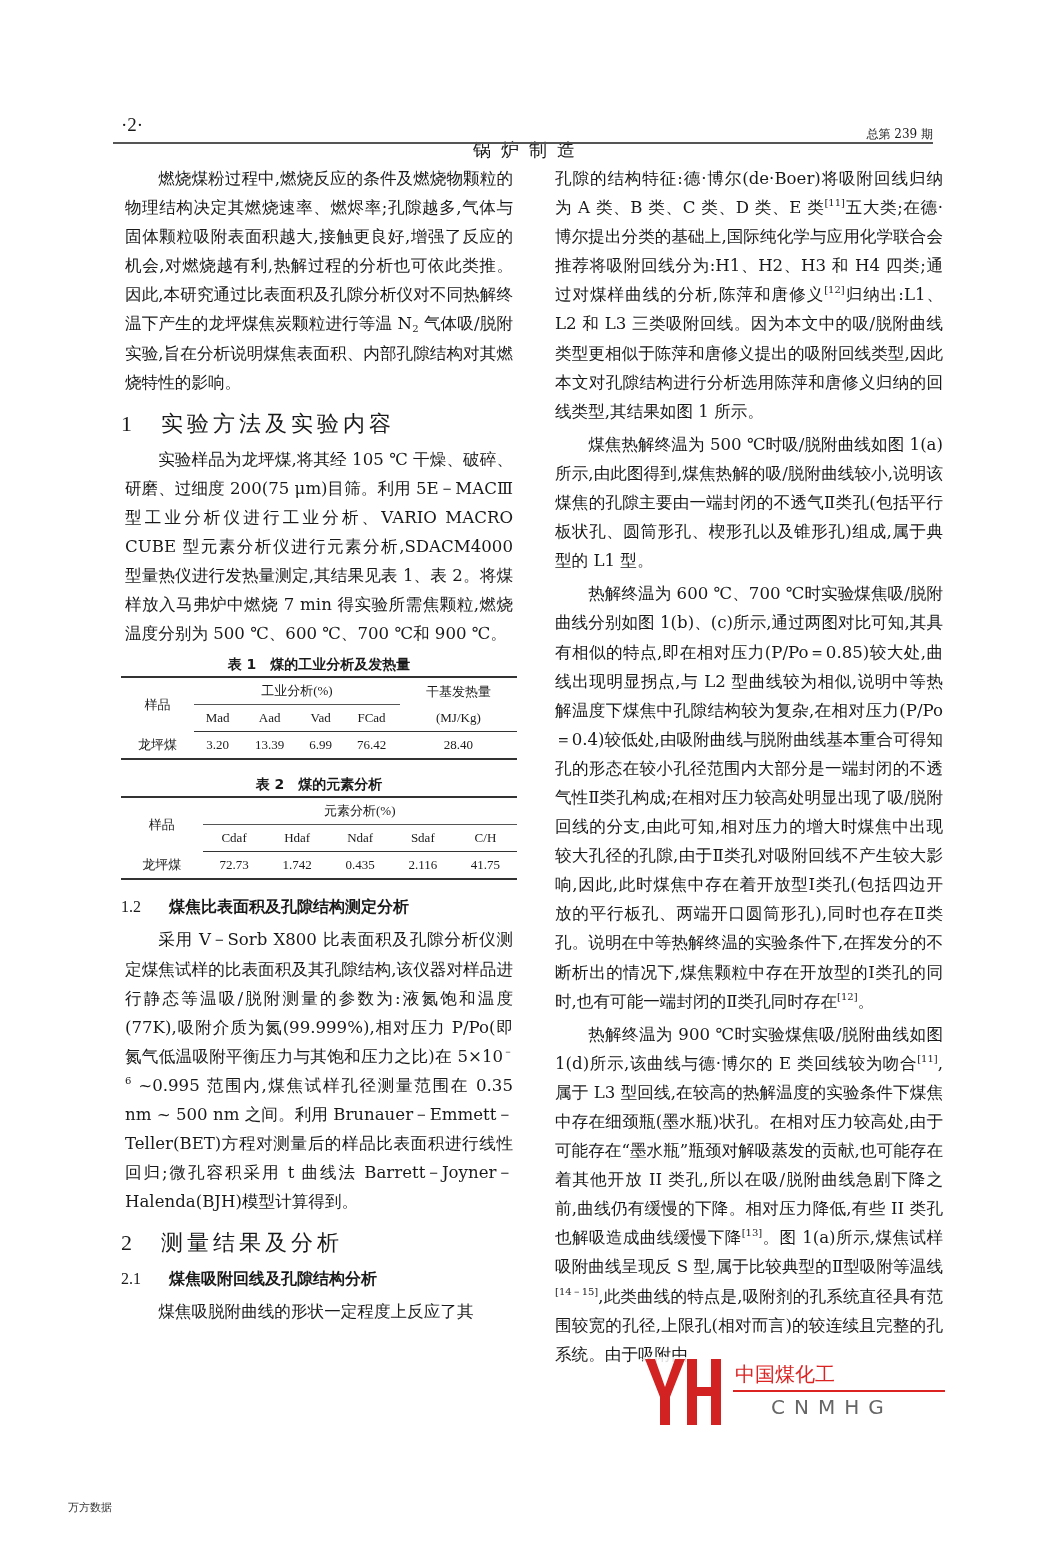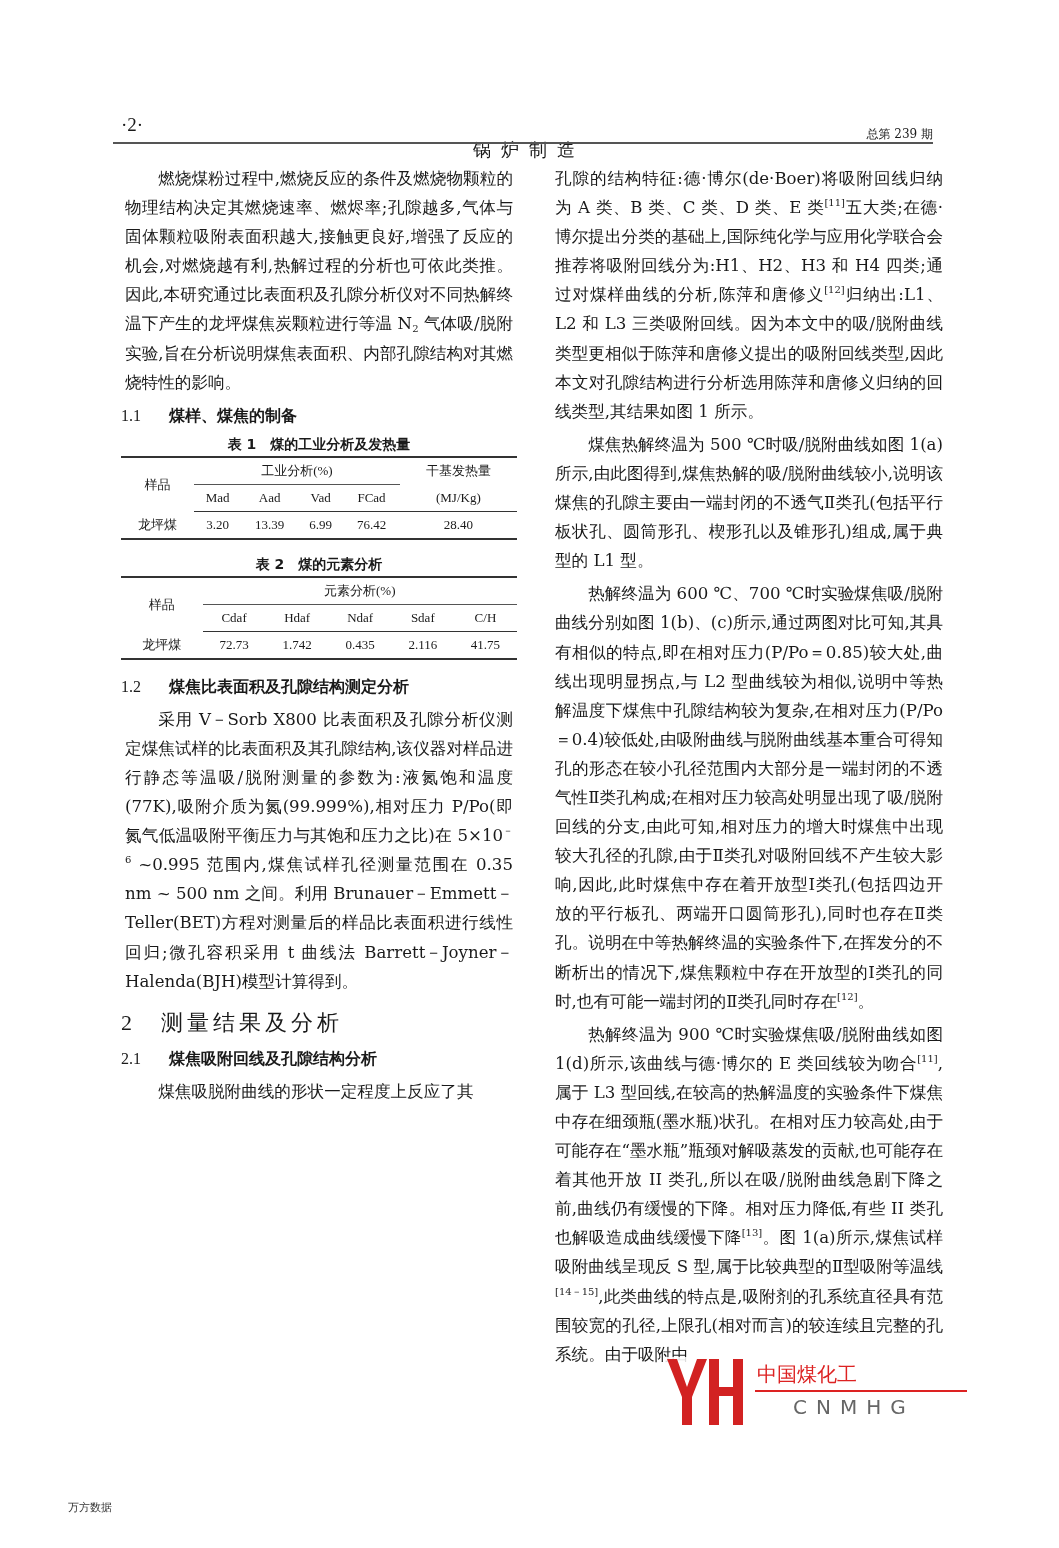--- a/index.html
+++ b/index.html
@@ -22,43 +22,44 @@
   sup { font-size: 10px; vertical-align: 7px; line-height: 0; }
   sub { font-size: 10px; vertical-align: -3px; line-height: 0; }
   .tcap { text-align: center; font-size: 14px; font-weight: bold; font-family: "DejaVu Sans", sans-serif; line-height: 24px; margin-top: 2px; }
   table.dt { width: 100%; border-collapse: collapse; font-size: 13px; font-family: "Liberation Serif", serif; line-height: 20px; margin-bottom: 12px; }
   table.dt td { text-align: center; padding: 3px 2px; }
   table.dt tr.top td { border-top: 2px solid #333; }
   table.dt tr.bot td { border-bottom: 2px solid #333; }
   table.dt td.midline { border-bottom: 1px solid #555; }
   table.dt tr.hsep td { border-bottom: 1px solid #333; }
   .footer { position: absolute; left: 68px; top: 1500px; font-size: 11px; font-family: "DejaVu Sans", sans-serif; color: #333; }
-  .logo { position: absolute; left: 665px; top: 1357px; width: 300px; height: 70px; }
+  .logo { position: absolute; left: 643px; top: 1357px; width: 300px; height: 70px; }
   .logo .mark { position: absolute; left: 0; top: 0; width: 80px; height: 70px; }
   .logo .cn { position: absolute; left: 90px; top: 4px; font-size: 20px; font-family: "DejaVu Sans", sans-serif; color: #d22; background: rgba(255,255,255,0.85); padding: 0 2px; }
   .logo .bar { position: absolute; left: 90px; top: 33px; width: 212px; height: 2px; background: #d22; }
   .logo .en { position: absolute; left: 90px; top: 38px; font-size: 20px; letter-spacing: 9px; font-family: "DejaVu Sans", sans-serif; color: #666; background: rgba(255,255,255,0.85); padding: 0 2px; margin-left: 36px; }
 </style>
 </head>
 <body>
 
 <div class="header">
   <span class="pn">·2·</span>
   <span class="jt">锅炉制造</span>
   <span class="iss">总第 239 期</span>
 </div>
 <div class="header-rule"></div>
 
 <div class="col left">
   <p class="ind"><span>燃烧煤粉过程中,燃烧反应的条件及燃烧物颗粒的物理结构决定其燃烧速率、燃烬率;孔隙越多,气体与固体颗粒吸附表面积越大,接触更良好,增强了反应的机会,对燃烧越有利,热解过程的分析也可依此类推。因此,本研究通过比表面积及孔隙分析仪对不同热解终温下产生的龙坪煤焦炭颗粒进行等温 N</span><sub>2</sub><span> 气体吸/脱附实验,旨在分析说明煤焦表面积、内部孔隙结构对其燃烧特性的影响。</span></p>
 
+  <div class="h1">
+    <span class="num">1</span><span>实验方法及实验内容</span>
+  </div>
 
-  <div class="h2">
-    <span class="num">1.1</span><span>煤样、煤焦的制备</span>
-  </div>
+  <p class="ind">实验样品为龙坪煤,将其经 105 ℃ 干燥、破碎、研磨、过细度 200(75 μm)目筛。利用 5E－MACⅢ型工业分析仪进行工业分析、VARIO MACRO CUBE 型元素分析仪进行元素分析,SDACM4000 型量热仪进行发热量测定,其结果见表 1、表 2。将煤样放入马弗炉中燃烧 7 min 得实验所需焦颗粒,燃烧温度分别为 500 ℃、600 ℃、700 ℃和 900 ℃。</p>
 
   <div class="tcap">表 1　煤的工业分析及发热量</div>
   <table class="dt">
     <tbody>
         <tr class="top">
       <td rowspan="2">样品</td>
       <td colspan="4" class="midline">工业分析(%)</td>
       <td>干基发热量</td>
     </tr>
     <tr class="hsep">

